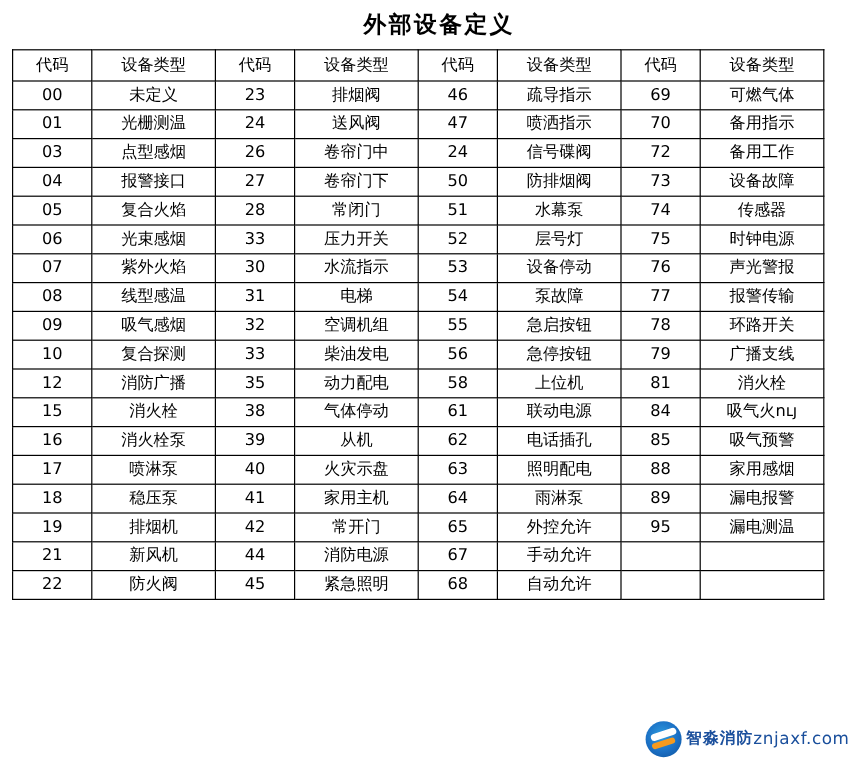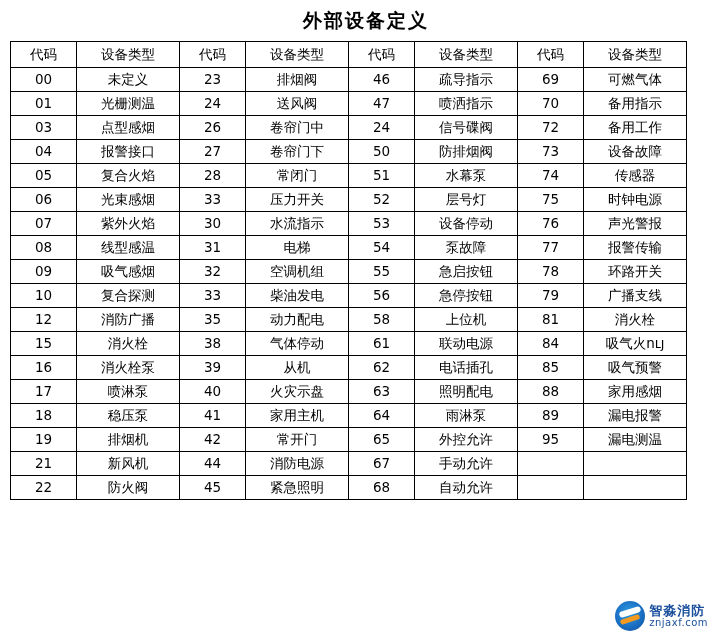--- a/index.html
+++ b/index.html
@@ -88,32 +88,32 @@
     left: 5px;
     top: 16px;
     width: 20px;
     height: 5px;
     background: #f59a1e;
     transform: rotate(-18deg);
     border-radius: 3px;
   }
   .wm-text {
     display: flex;
-    flex-direction: column;
+    flex-direction: row;
     justify-content: center;
     line-height: 1.05;
   }
   .wm-main {
     font-size: 13px;
     font-weight: bold;
     color: #1a4f9c;
     letter-spacing: 1px;
   }
   .wm-sub {
-    font-size: 10px;
+    font-size: 14px;
     color: #1a4f9c;
     letter-spacing: 0.5px;
   }
 </style>
 </head>
 <body>
 
 <div class="page-title">外部设备定义</div>
 
 <div class="table-wrap">

